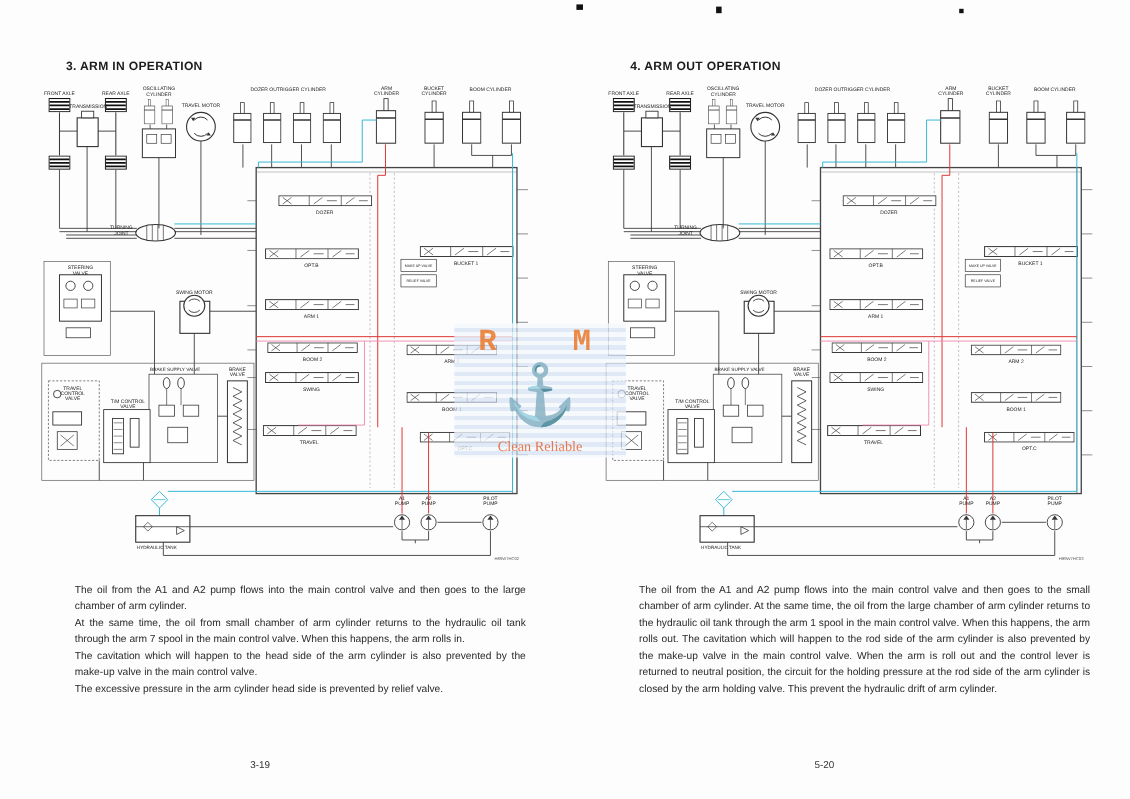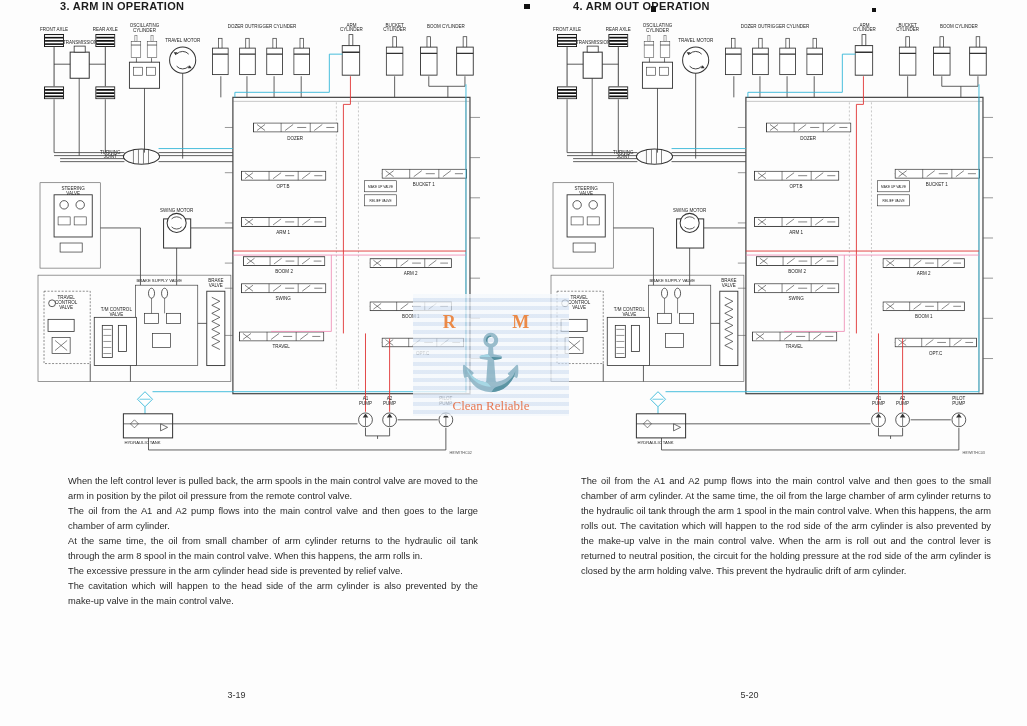--- a/index.html
+++ b/index.html
@@ -1,21 +1,21 @@
 <!DOCTYPE html>
 <html><head>
 <meta charset="utf-8">
 <style>
   html,body{margin:0;padding:0;}
   body{
     width:1027px;height:726px;position:relative;overflow:hidden;
     background:#fdfdfd;font-family:"Liberation Sans",sans-serif;color:#222;
   }
   .spread{display:flex;width:1027px;height:726px;}
-  .page{width:513px;height:726px;position:relative;box-sizing:border-box;}
+  .page{width:513px;height:726px;position:relative;box-sizing:border-box;padding-top:55px;}
   .title{
     font-size:11px;font-weight:bold;color:#1c1c1c;letter-spacing:.3px;
     margin:0 0 10px 60px;
   }
   .diagram-slot{margin-left:28px;width:458px;height:438px;}
   .diagram-slot svg{display:block;}
   .body-text{
     margin:14px 35px 0 68px;font-size:9.3px;line-height:15px;color:#2a2a2a;
     text-align:justify;
   }
@@ -28,22 +28,22 @@
   
   .watermark{
     position:absolute;left:413px;top:294px;width:156px;height:122px;z-index:5;
     background:repeating-linear-gradient(180deg,
       rgba(244,248,252,.78) 0px,rgba(244,248,252,.78) 4px,
       rgba(210,224,242,.68) 4px,rgba(210,224,242,.68) 8px);
     display:flex;flex-direction:column;align-items:center;justify-content:space-between;
     pointer-events:none;
   }
   .wm-letters{
-    font-size:18px;font-weight:bold;color:rgba(235,120,40,.85);
-    letter-spacing:26px;margin-top:18px;text-indent:16px;font-family:Liberation Serif, serif;
+    font-size:28px;font-weight:bold;color:rgba(235,120,40,.85);
+    letter-spacing:26px;margin-top:2px;text-indent:16px;font-family:Liberation Mono, monospace;
   }
   .wm-anchor{font-size:54px;line-height:58px;color:rgba(48,80,165,.8);margin-top:-8px;}
   .wm-text{
     font-size:13px;font-weight:normal;color:rgba(230,90,40,.8);
     margin-bottom:2px;font-family:"Liberation Serif",serif;white-space:nowrap;
   }
   .spk{position:absolute;background:#111;z-index:6;}
   
   text{font-family:"Liberation Sans",sans-serif;fill:#1c1c1c;}
   .lbl{font-size:4.5px;text-anchor:middle;}
@@ -304,25 +304,24 @@
   <use href="#sym-pump" x="350" y="388" width="16" height="16"></use>
   <text class="lbl" x="358" y="376"><tspan x="358" dy="0">A2</tspan><tspan x="358" dy="4.8">PUMP</tspan></text>
 
   <use href="#sym-pump" x="406" y="388" width="16" height="16"></use>
   <text class="lbl" x="414" y="376"><tspan x="414" dy="0">PILOT</tspan><tspan x="414" dy="4.8">PUMP</tspan></text>
 
   <text class="dwg" x="440" y="430">H89W7HC02</text>
 </svg>
 </div>
     <div class="body-text">
-      <p>When the left control lever is pulled back, the arm spools in the main control valve are moved to the arm in position by the pilot oil pressure from the remote control valve.</p>
       <p>The oil from the A1 and A2 pump flows into the main control valve and then goes to the large chamber of arm cylinder.</p>
-      <p>At the same time, the oil from small chamber of arm cylinder returns to the hydraulic oil tank through the arm 8 spool in the main control valve.  When this happens, the arm rolls in.</p>
+      <p>At the same time, the oil from small chamber of arm cylinder returns to the hydraulic oil tank through the arm 7 spool in the main control valve.  When this happens, the arm rolls in.</p>
+      <p>The cavitation which will happen to the head side of the arm cylinder is also prevented by the make-up valve in the main control valve.</p>
       <p>The excessive pressure in the arm cylinder head side is prevented by relief valve.</p>
-      <p>The cavitation which will happen to the head side of the arm cylinder is also prevented by the make-up valve in the main control valve.</p>
     </div>
     <div class="page-number"><span>3-19</span></div>
   </div>
 
   <div class="page">
     <h1 class="title">4. ARM OUT OPERATION</h1>
     <div class="diagram-slot">
 <svg width="458" height="438" viewBox="0 0 452 436">
   <defs>
     <symbol id="sym-spool" viewBox="0 0 85 10">

